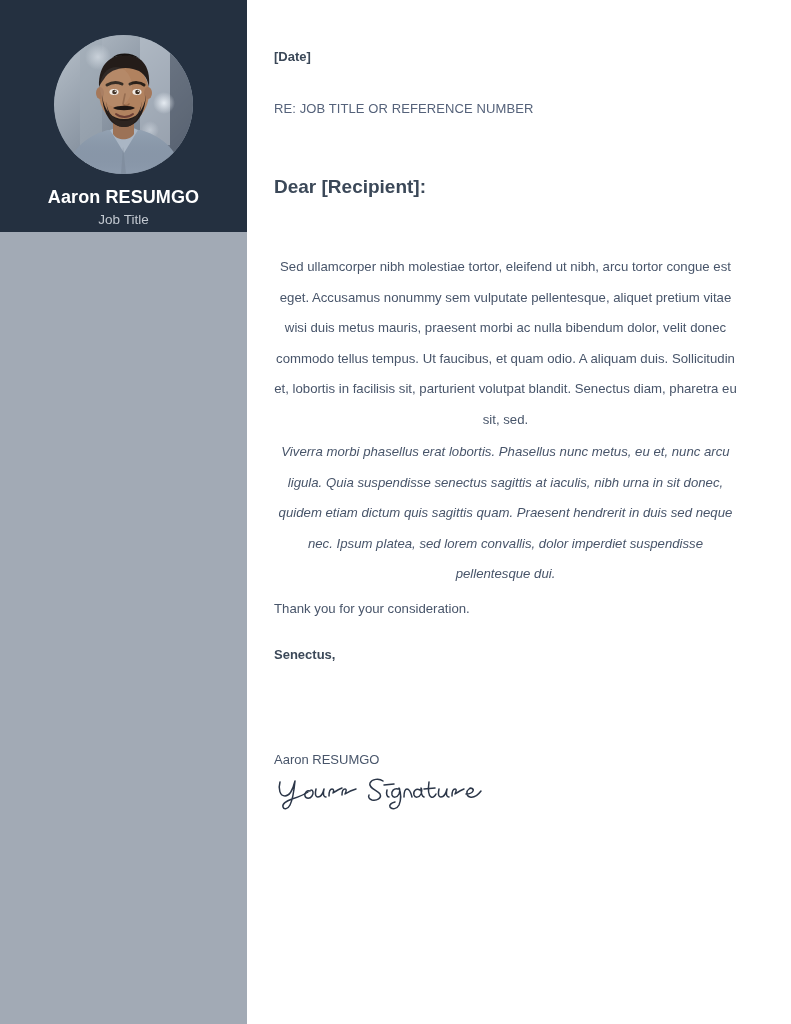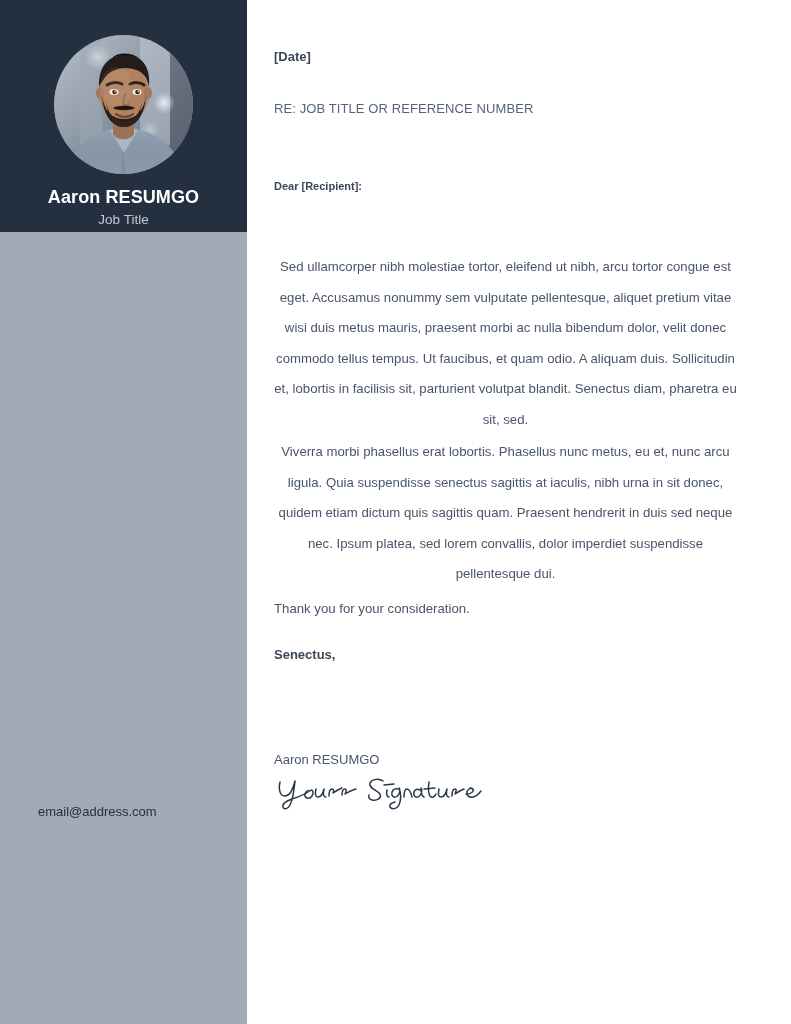--- a/index.html
+++ b/index.html
@@ -128,38 +128,38 @@
     font-size: 13px;
     font-weight: normal;
     color: #55627a;
     line-height: 17px;
     letter-spacing: 0.1px;
   }
 
   .salutation {
     position: absolute;
     top: 178px;
-    font-size: 11px;
+    font-size: 19px;
     font-weight: bold;
     color: #3b4858;
     line-height: 17px;
   }
 
   .body-para {
     position: absolute;
     width: 463px;
     font-size: 13.2px;
     font-weight: normal;
     color: #48556a;
     line-height: 30.5px;
     text-align: center;
   }
 
   .para-1 { top: 252px; }
-  .para-2 { top: 437px; }
+  .para-2 { top: 437px; font-style: italic; }
 
   .thanks {
     position: absolute;
     top: 594px;
     font-size: 13.2px;
     font-weight: normal;
     color: #48556a;
     line-height: 30.5px;
     text-align: right;
   }
@@ -271,21 +271,20 @@
         </svg>
       </div>
 
       <div class="profile-name">Aaron RESUMGO</div>
 
       <div class="profile-title">Job Title</div>
     </div>
 
     <div class="contact-block">
       <div class="contact-gap"></div>
-      <a class="contact-link" href="#">email@address.com</a>
     </div>
 
   </aside>
 
   <main class="letter">
     <div class="letter-inner">
 
       <div class="meta-date">[Date]</div>
 
       <div class="meta-ref">RE: JOB TITLE OR REFERENCE NUMBER</div>

